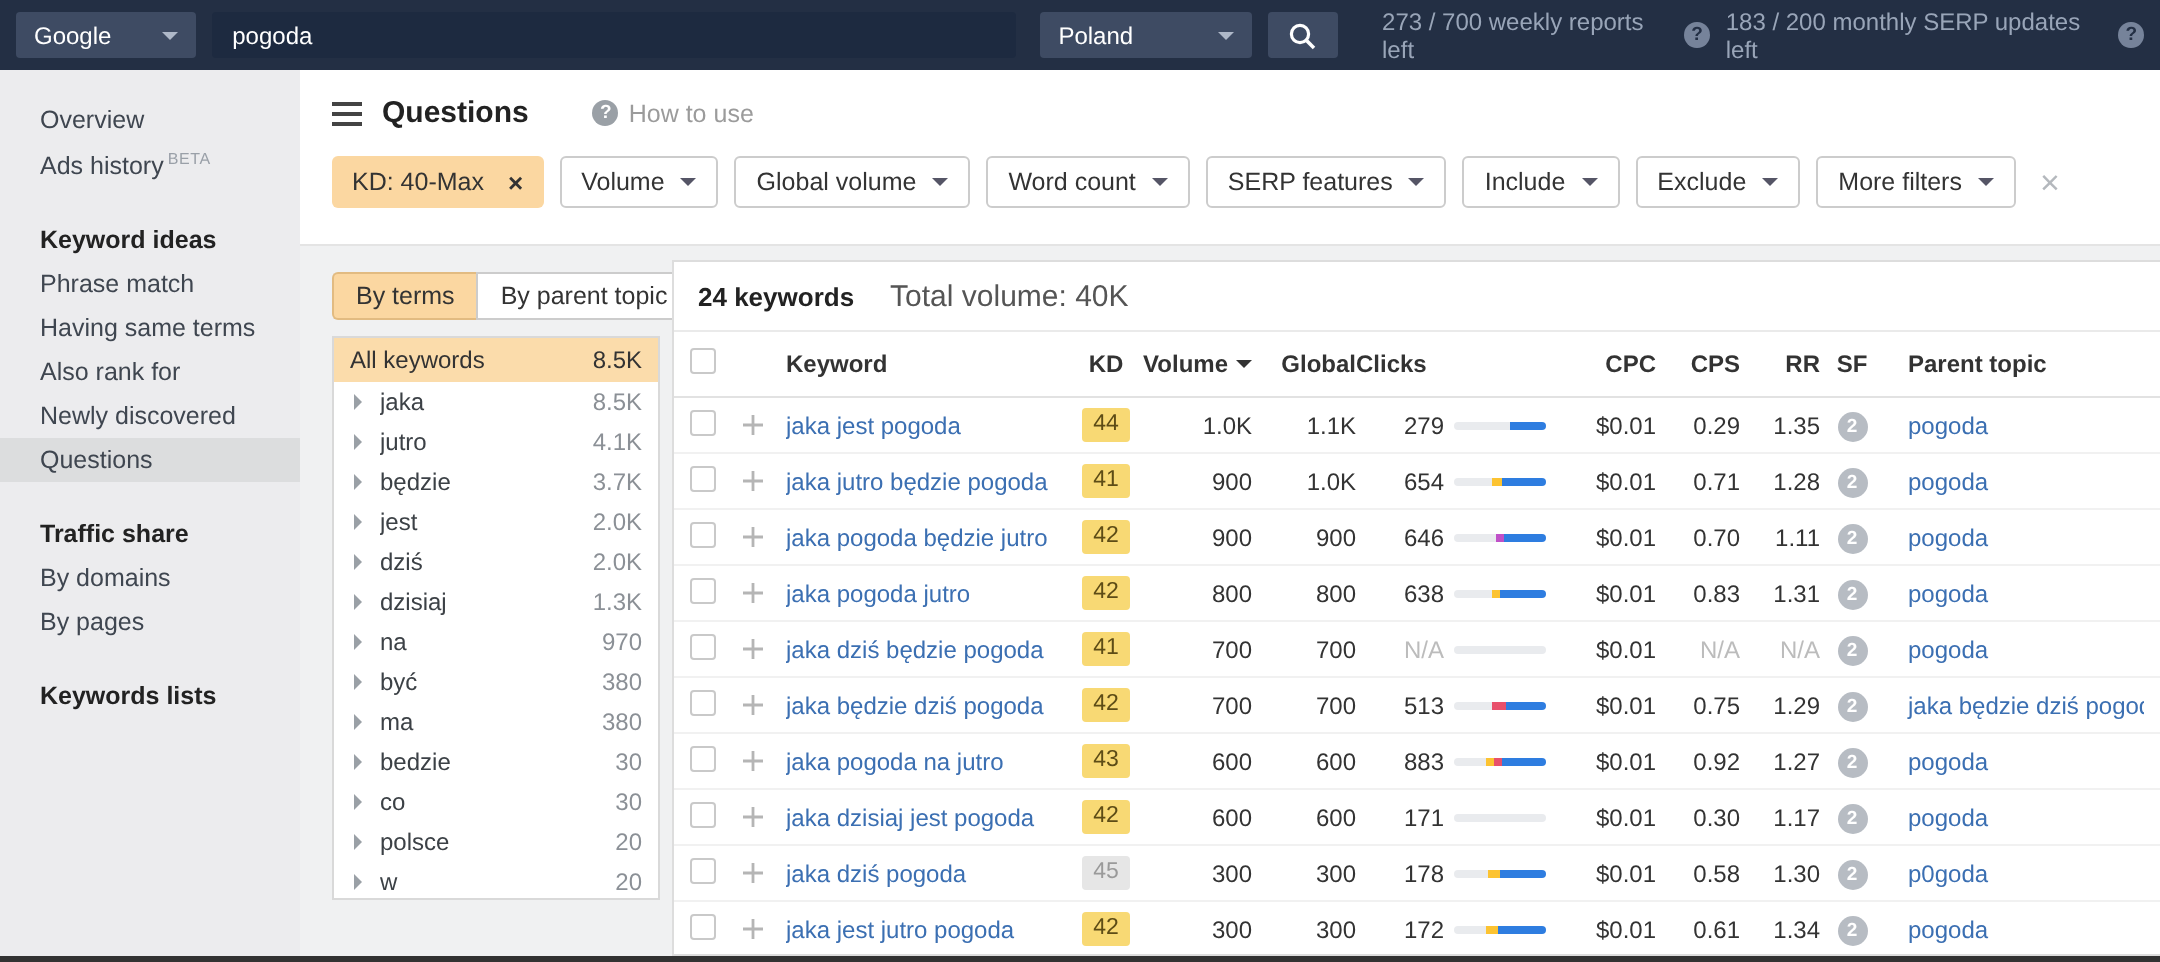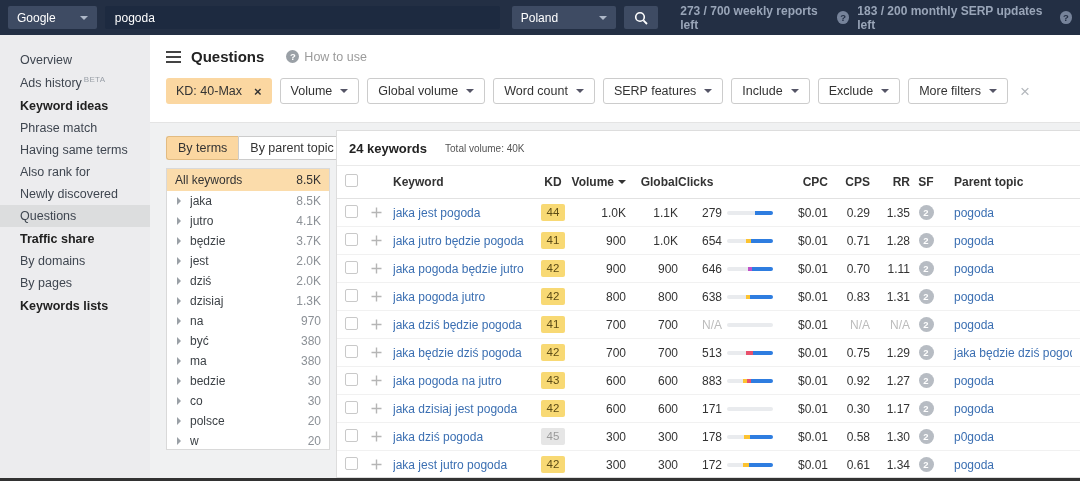--- a/index.html
+++ b/index.html
@@ -24,50 +24,50 @@
   .engine { width:92px; }
   .country { width:108px; margin-left:4px;gap:11px; }
   .query-input {
     width:412px; height:23px; background:#1d2a40; border:none; border-radius:2px;
     color:#fff; font-size:12px; padding:0 10px; font-family:"Liberation Sans",sans-serif; outline:none;
   }
   .search-btn {
     width:36px; height:23px; background:#3e4b63; border:none; border-radius:2px;
     display:flex; align-items:center; justify-content:center; cursor:pointer;
   }
-  .tb-quota { color:#99a5b8; font-size:12px; display:flex; align-items:center; gap:5px;font-weight:bold; }
+  .tb-quota { color:#99a5b8; font-size:12px; display:flex; align-items:center; gap:5px; }
   .tb-quota:first-of-type { margin-left:14px; }
   .qmark {
     display:inline-block; width:13px; height:13px; border-radius:50%;
     background:#76839a; color:#232f44; font-size:9.5px; font-weight:bold;
     text-align:center; line-height:13px; cursor:pointer;
   }
   .qmark::before { content:"?"; }
 
   
   .sidebar {
     position:absolute; top:35px; left:0; bottom:3px; width:150px;
     background:#ececee; padding-top:14px; font-size:12.5px;
   }
   .side-item { padding:4px 8px 4px 20px; color:#3f4650; cursor:pointer; }
   .side-item.selected { background:#dcddde; }
-  .side-header { font-weight:bold; color:#222; margin-top:1px; cursor:default; }
+  .side-header { font-weight:bold; color:#222; margin-top:15px; cursor:default; }
   .beta { font-size:8px; color:#9aa0a8; margin-left:2px; vertical-align:super; letter-spacing:.3px; }
 
   
   .main { position:absolute; top:35px; left:150px; right:0; bottom:3px; background:#f0f1f2; }
   .top-white {
     position:absolute; top:0; left:0; right:0; height:88px;
     background:#fff; border-bottom:1px solid #e4e4e4;
   }
   .page-head { display:flex; align-items:center; gap:10px; padding:13px 16px 4px; }
   .hamburger { width:15px; display:flex; flex-direction:column; gap:3px; cursor:pointer; }
   .hamburger i { display:block; height:2px; background:#444; }
   .page-title { font-size:15px; font-weight:bold; color:#222; }
-  .howto { display:flex; align-items:center; gap:5px; color:#9b9b9b; font-size:12.5px; margin-left:12px; cursor:pointer; }
+  .howto { display:flex; align-items:center; gap:5px; color:#9b9b9b; font-size:12.5px; margin-left:22px; cursor:pointer; }
   .howto .qmark { background:#9aa0a6; color:#fff; }
 
   .filter-row { display:flex; align-items:center; gap:8px; padding:9px 16px; }
   .chip {
     display:flex; align-items:center; gap:12px; height:26px; padding:0 10px;
     background:#fbd7a1; border-radius:3px; font-size:12.5px; color:#333; cursor:pointer;
   }
   .chip-x { font-weight:bold; font-size:13px; color:#333; cursor:pointer; }
   .chip-x::before { content:"\00d7"; }
   .fbtn {
@@ -106,21 +106,21 @@
   
   .table-panel {
     position:absolute; top:95px; left:186px; right:0; bottom:0;
     background:#fff; border:1px solid #ddd; border-right:none; overflow:hidden;
   }
   .t-summary {
     display:flex; align-items:center; gap:18px; height:35px; padding:0 12px;
     border-bottom:1px solid #eaeaea;
   }
   .t-count { font-weight:bold; font-size:13px; color:#222; }
-  .t-volume { color:#555; font-size:10px; }
+  .t-volume { color:#555; font-size:15px; }
 
   .tgrid {
     display:grid;
     grid-template-columns: 26px 22px 1fr 38px 54px 52px 44px 56px 50px 42px 40px 32px 130px;
     align-items:center; padding:0 8px;
   }
   .thead-row { height:33px; font-weight:bold; color:#333; border-bottom:1px solid #e2e2e2; font-size:12px; }
   .trow { height:28px; border-bottom:1px solid #f1f1f1; font-size:12px; }
   .num { text-align:right; }
   .ctr { text-align:center; }

